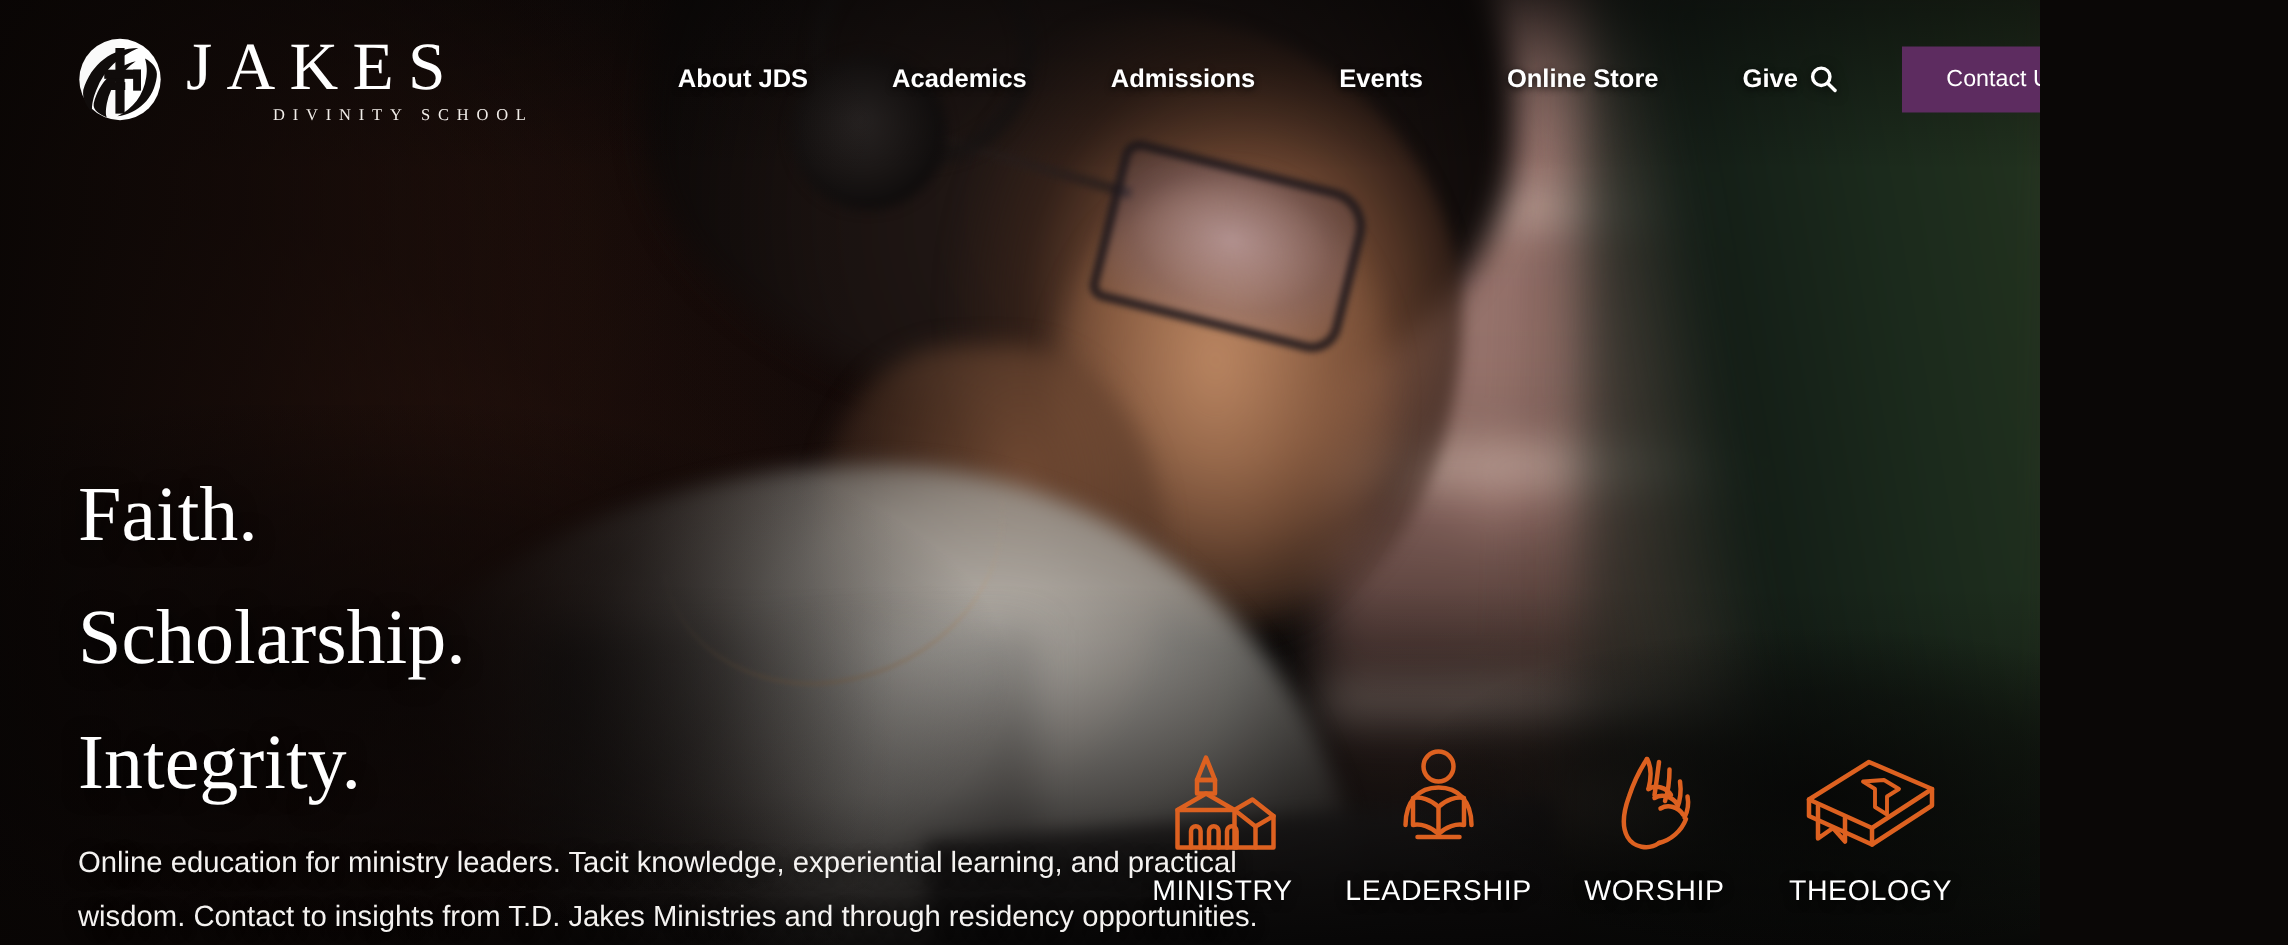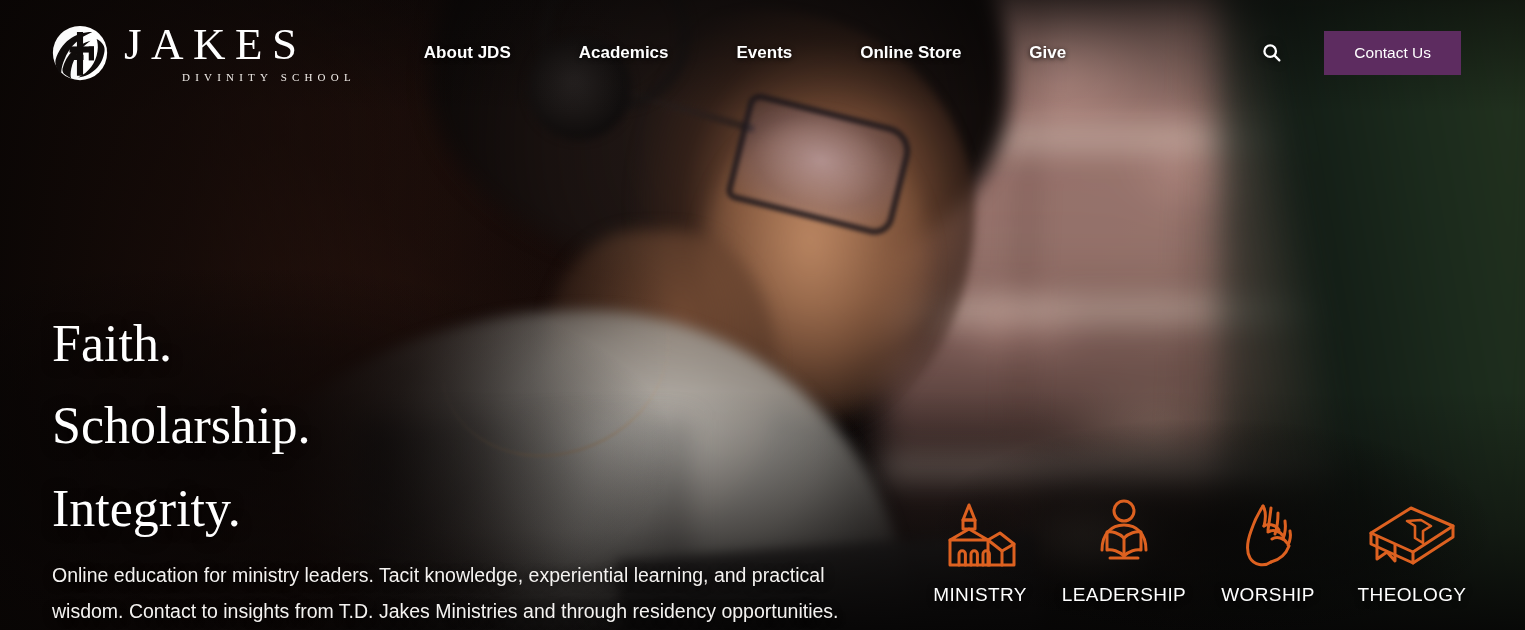--- a/index.html
+++ b/index.html
@@ -9,21 +9,21 @@
     width: 1525px;
     height: 630px;
     overflow: hidden;
     background: #0a0706;
     font-family: "Liberation Sans", sans-serif;
   }
 
   
   .hero {
     position: relative;
-    width: 1525px;
+    width: 1360px;
     height: 630px;
     overflow: hidden;
     background: #0b0707;
   }
 
   
   .bg-base {
     position: absolute; inset: 0;
     background:
       radial-gradient(circle at 8% 78%, rgba(74,34,22,0.95) 0%, rgba(40,18,12,0.55) 26%, rgba(12,7,6,0) 52%),
@@ -225,22 +225,22 @@
     letter-spacing: 5.2px;
     color: #f2eeea;
     margin-top: 5px;
     padding-left: 60px;
   }
 
   
   .nav {
     display: flex;
     align-items: center;
-    margin-left: 68px;
-    gap: 12px;
+    margin-left: 96px;
+    gap: 0;
     flex: 1 1 auto;
   }
   .nav-link {
     color: #ffffff;
     font-size: 17px;
     font-weight: 700;
     text-decoration: none;
     padding: 10px 0;
     margin-right: 56px;
     white-space: nowrap;
@@ -377,20 +377,21 @@
       </svg>
       <span class="logo-words">
         <span class="logo-name">JAKES</span>
         <span class="logo-sub">DIVINITY SCHOOL</span>
       </span>
     </a>
 
     <nav class="nav">
       <a class="nav-link" href="#">About JDS</a>
       <a class="nav-link" href="#">Academics</a>
+      <a class="nav-link" href="#">Admissions</a>
       <a class="nav-link" href="#">Events</a>
       <a class="nav-link" href="#">Online Store</a>
       <a class="nav-link" href="#">Give</a>
     </nav>
 
     <div class="header-right">
       <button class="search-btn" aria-label="Search">
         <svg width="21" height="21" viewBox="0 0 24 24" fill="none" stroke="currentColor" stroke-width="2.6" stroke-linecap="round" aria-hidden="true">
           <circle cx="10.5" cy="10.5" r="6.6"></circle>
           <line x1="15.6" y1="15.6" x2="21" y2="21"></line>

